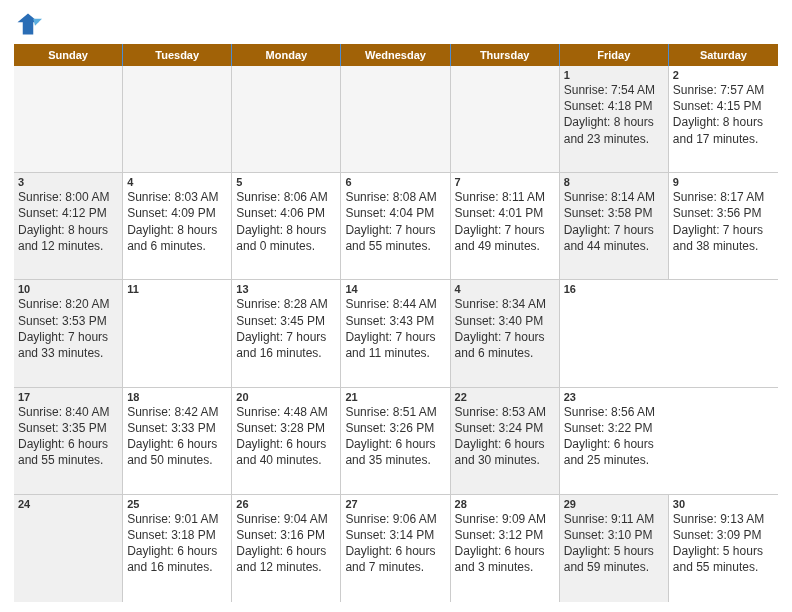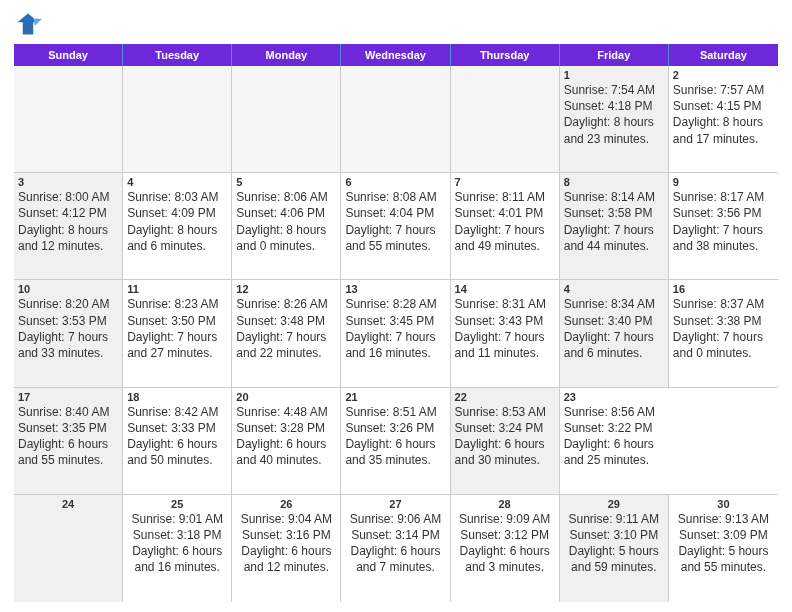--- a/index.html
+++ b/index.html
@@ -61,42 +61,42 @@
       color: #555;
     }
     .calendar {
       flex: 1;
       display: flex;
       flex-direction: column;
     }
     .cal-header {
       display: grid;
       grid-template-columns: repeat(7, 1fr);
-      background: #6d28d9;
+      background: #a16207;
     }
     .cal-header-cell {
       color: #fff;
       font-size: 11px;
       font-weight: bold;
       padding: 5px 4px;
       text-align: center;
       border-right: 1px solid #4a8dd5;
     }
     .cal-header-cell:last-child { border-right: none; }
     .cal-body {
       flex: 1;
       display: grid;
       grid-template-rows: repeat(5, 1fr);
     }
     .cal-row {
       display: grid;
       grid-template-columns: repeat(7, 1fr);
       border-bottom: 1px solid #ccc;
     }
-    .cal-row:last-child { border-bottom: none; text-align: center; }
+    .cal-row:last-child { border-bottom: none; }
     .cal-cell {
       border-right: 1px solid #ccc;
       padding: 3px 4px;
       font-size: 9.5px;
       color: #333;
       background: #fff;
       vertical-align: top;
       min-height: 0;
       overflow: hidden;
     }
@@ -222,59 +222,44 @@
         <div class="cal-row">
           <div class="cal-cell shaded">
             <span class="day-num">10</span>
             <div class="day-info">Sunrise: 8:20 AM
 Sunset: 3:53 PM
 Daylight: 7 hours
 and 33 minutes.</div>
           </div>
           <div class="cal-cell">
             <span class="day-num">11</span>
-            <div class="day-info">Sunrise: 8:23 AM
-Sunset: 3:50 PM
-Daylight: 7 hours
-and 27 minutes.</div>
-          </div>
-          <div class="cal-cell">
-            <span class="day-num">12</span>
-            <div class="day-info">Sunrise: 8:26 AM
-Sunset: 3:48 PM
-Daylight: 7 hours
-and 22 minutes.</div>
           </div>
           <div class="cal-cell">
             <span class="day-num">13</span>
             <div class="day-info">Sunrise: 8:28 AM
 Sunset: 3:45 PM
 Daylight: 7 hours
 and 16 minutes.</div>
           </div>
           <div class="cal-cell">
             <span class="day-num">14</span>
-            <div class="day-info">Sunrise: 8:31 AM
+            <div class="day-info">Sunrise: 8:44 AM
 Sunset: 3:43 PM
 Daylight: 7 hours
 and 11 minutes.</div>
           </div>
           <div class="cal-cell shaded">
             <span class="day-num">4</span>
             <div class="day-info">Sunrise: 8:34 AM
 Sunset: 3:40 PM
 Daylight: 7 hours
 and 6 minutes.</div>
           </div>
           <div class="cal-cell">
             <span class="day-num">16</span>
-            <div class="day-info">Sunrise: 8:37 AM
-Sunset: 3:38 PM
-Daylight: 7 hours
-and 0 minutes.</div>
           </div>
         </div>
         <div class="cal-row">
           <div class="cal-cell shaded">
             <span class="day-num">17</span>
             <div class="day-info">Sunrise: 8:40 AM
 Sunset: 3:35 PM
 Daylight: 6 hours
 and 55 minutes.</div>
           </div>

